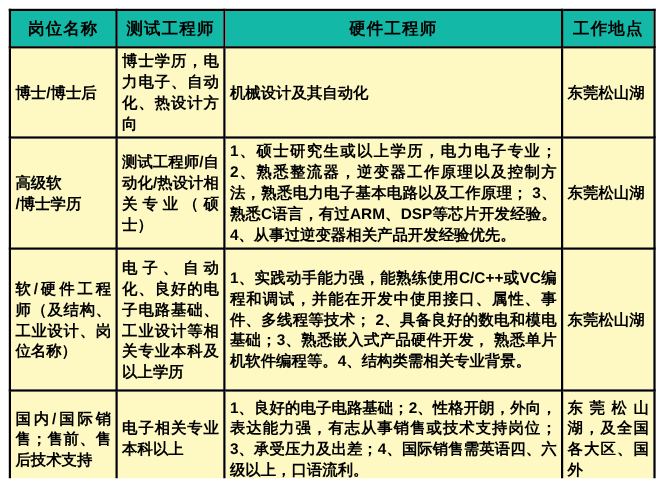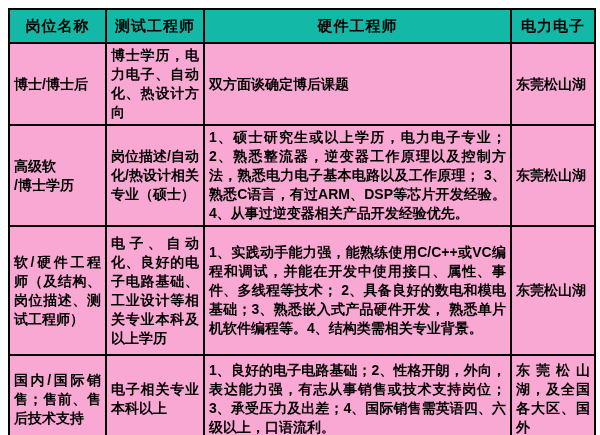--- a/index.html
+++ b/index.html
@@ -35,21 +35,21 @@
     overflow: hidden;
   }
   table.jobs th {
     background: #14b8a6;
     font-size: 15px;
     text-align: center;
     height: 28px;
     letter-spacing: 1px;
   }
   table.jobs td {
-    background: #f9a8d4;
+    background: #fef9c3;
     font-size: 14px;
     line-height: 19px;
     text-align: justify;
   }
   td.loc {
     text-align: left;
   }
   tr.r1 { height: 79px; }
   tr.r2 { height: 93px; }
   tr.r3 { height: 129px; }
@@ -64,39 +64,39 @@
       <col style="width:97px">
       <col style="width:98px">
       <col style="width:307px">
       <col style="width:84px">
     </colgroup>
     <thead>
       <tr>
         <th>岗位名称</th>
         <th>测试工程师</th>
         <th>硬件工程师</th>
-        <th>电力电子</th>
+        <th>工作地点</th>
       </tr>
     </thead>
     <tbody>
       <tr class="r1">
         <td>博士/博士后</td>
         <td>博士学历，电力电子、自动化、热设计方向</td>
-        <td>双方面谈确定博后课题</td>
+        <td>机械设计及其自动化</td>
         <td class="loc">东莞松山湖</td>
       </tr>
       <tr class="r2">
         <td>高级软
 /博士学历</td>
-        <td>岗位描述/自动化/热设计相关专业（硕士）</td>
+        <td>测试工程师/自动化/热设计相关专业（硕士）</td>
         <td>1、硕士研究生或以上学历，电力电子专业； 2、熟悉整流器，逆变器工作原理以及控制方法，熟悉电力电子基本电路以及工作原理； 3、熟悉C语言，有过ARM、DSP等芯片开发经验。4、从事过逆变器相关产品开发经验优先。</td>
         <td class="loc">东莞松山湖</td>
       </tr>
       <tr class="r3">
-        <td>软/硬件工程师（及结构、岗位描述、测试工程师）</td>
+        <td>软/硬件工程师（及结构、工业设计、岗位名称）</td>
         <td>电子、自动化、良好的电子电路基础、工业设计等相关专业本科及以上学历</td>
         <td>1、实践动手能力强，能熟练使用C/C++或VC编程和调试，并能在开发中使用接口、属性、事件、多线程等技术； 2、具备良好的数电和模电基础；3、熟悉嵌入式产品硬件开发， 熟悉单片机软件编程等。4、结构类需相关专业背景。</td>
         <td class="loc">东莞松山湖</td>
       </tr>
       <tr class="r4">
         <td>国内/国际销售；售前、售后技术支持</td>
         <td>电子相关专业本科以上</td>
         <td>1、良好的电子电路基础；2、性格开朗，外向，表达能力强，有志从事销售或技术支持岗位；3、承受压力及出差；4、国际销售需英语四、六级以上，口语流利。</td>
         <td class="loc">东莞松山湖，及全国各大区、国外</td>
       </tr>

